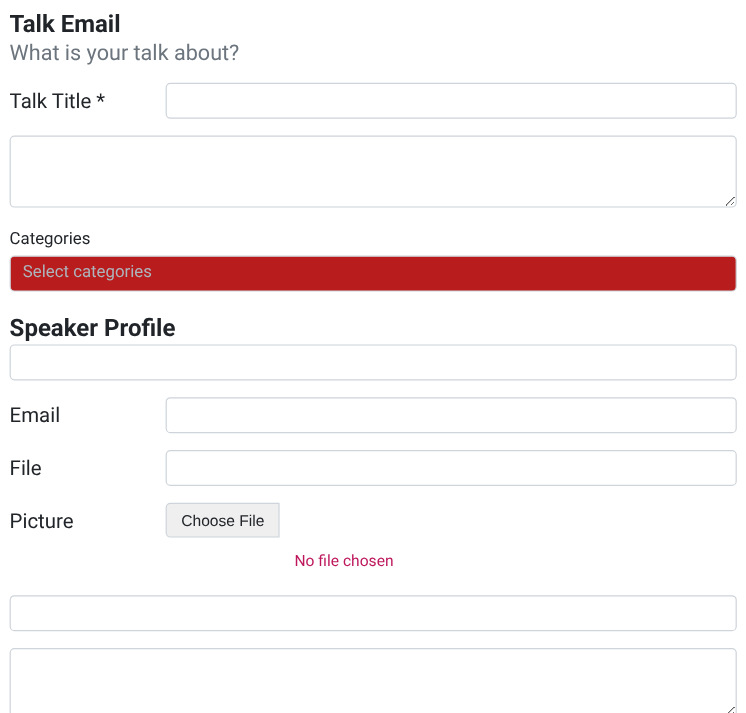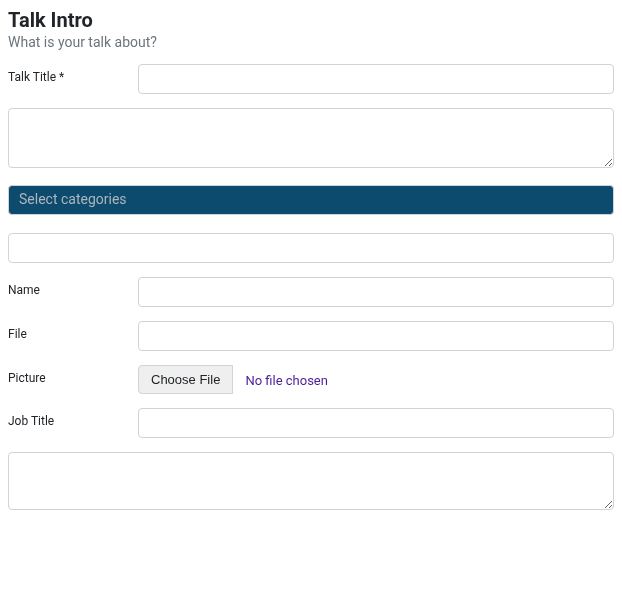--- a/index.html
+++ b/index.html
@@ -15,34 +15,34 @@
       padding: 8px 8px 20px 8px;
       width: 622px;
     }
     h2 {
       font-size: 20px;
       font-weight: 700;
       color: #212529;
       margin-bottom: 2px;
     }
     .subheading {
-      font-size: 14px;
+      font-size: 18px;
       color: #6c757d;
       margin-bottom: 14px;
     }
     .form-row {
       display: flex;
       align-items: flex-start;
       margin-bottom: 14px;
     }
     .form-label {
       width: 130px;
       flex-shrink: 0;
       padding-top: 6px;
-      font-size: 12px;
+      font-size: 17px;
       color: #212529;
     }
     .form-control-wrap {
       flex: 1;
     }
     input[type="text"],
     input[type="email"],
     textarea {
       width: 100%;
       padding: 6px 10px;
@@ -71,80 +71,83 @@
       color: #212529;
       margin-bottom: 6px;
     }
     .select-box {
       width: 100%;
       border: 1px solid #ced4da;
       border-radius: 4px;
       padding: 5px 10px;
       font-size: 14px;
       color: #adb5bd;
-      background: #0c4a6e;
+      background: #b91c1c;
       cursor: pointer;
       min-height: 30px;
     }
     .file-input-wrap {
       display: flex;
-      align-items: flex-end;
+      align-items: flex-start;
     }
     .choose-file-btn {
       background: #efefef;
       border: 1px solid #ced4da;
       border-radius: 4px 0 0 4px;
       padding: 6px 12px;
       font-size: 13px;
       cursor: pointer;
       color: #212529;
     }
     .file-status {
       padding: 6px 12px;
       font-size: 13px;
-      color: #4c1d95;
+      color: #be185d;
+      margin-top: 36px;
     }
     .section-gap {
       margin-top: 18px;
     }
   </style>
 </head>
 <body>
 
-<h2>Talk Intro</h2>
+<h2>Talk Email</h2>
 <div class="subheading">What is your talk about?</div>
 
 <div class="form-row">
   <div class="form-label">Talk Title *</div>
   <div class="form-control-wrap">
     <input type="text" style="">
   </div>
 </div>
 
 <div class="form-row">
   <div class="form-control-wrap">
     <textarea class="textarea-intro" style=""></textarea>
   </div>
 </div>
 
 <div class="categories-block">
+  <div class="categories-label">Categories</div>
   <div class="select-box">Select categories</div>
 </div>
 
 <div class="section-gap">
+  <h2>Speaker Profile</h2>
 </div>
 
 <div class="form-row">
   <div class="form-control-wrap">
     <input type="text" style="">
   </div>
 </div>
 
 <div class="form-row">
-  <div class="form-label">Name</div>
+  <div class="form-label">Email</div>
   <div class="form-control-wrap">
     <input type="email" style="">
   </div>
 </div>
 
 <div class="form-row">
   <div class="form-label">File</div>
   <div class="form-control-wrap">
     <input type="text" style="">
   </div>
@@ -154,21 +157,20 @@
   <div class="form-label">Picture</div>
   <div class="form-control-wrap">
     <div class="file-input-wrap">
       <button class="choose-file-btn">Choose File</button>
       <span class="file-status">No file chosen</span>
     </div>
   </div>
 </div>
 
 <div class="form-row">
-  <div class="form-label">Job Title</div>
   <div class="form-control-wrap">
     <input type="text" style="">
   </div>
 </div>
 
 <div class="form-row">
   <div class="form-control-wrap">
     <textarea class="textarea-bio" style=""></textarea>
   </div>
 </div>

